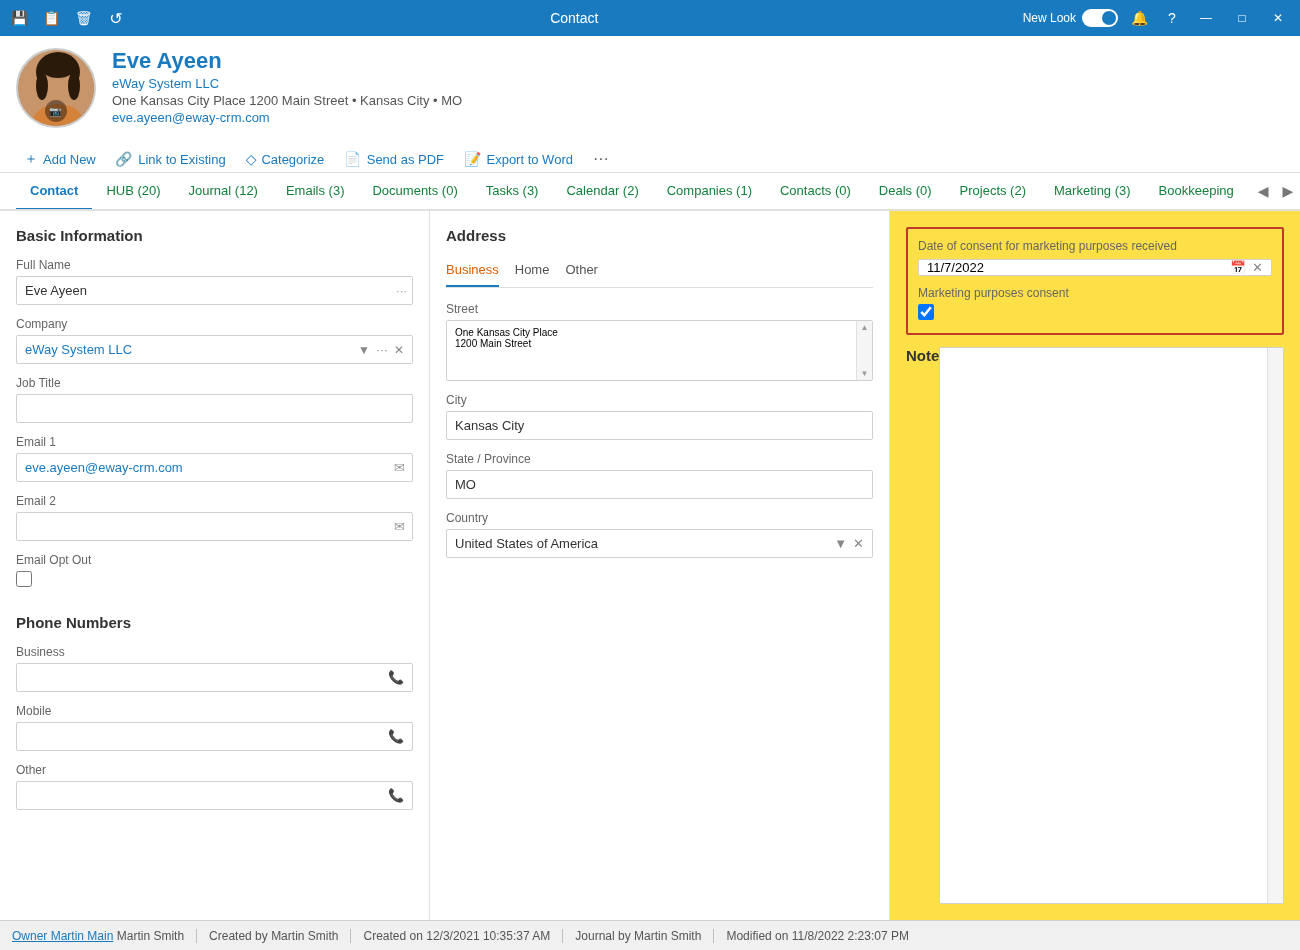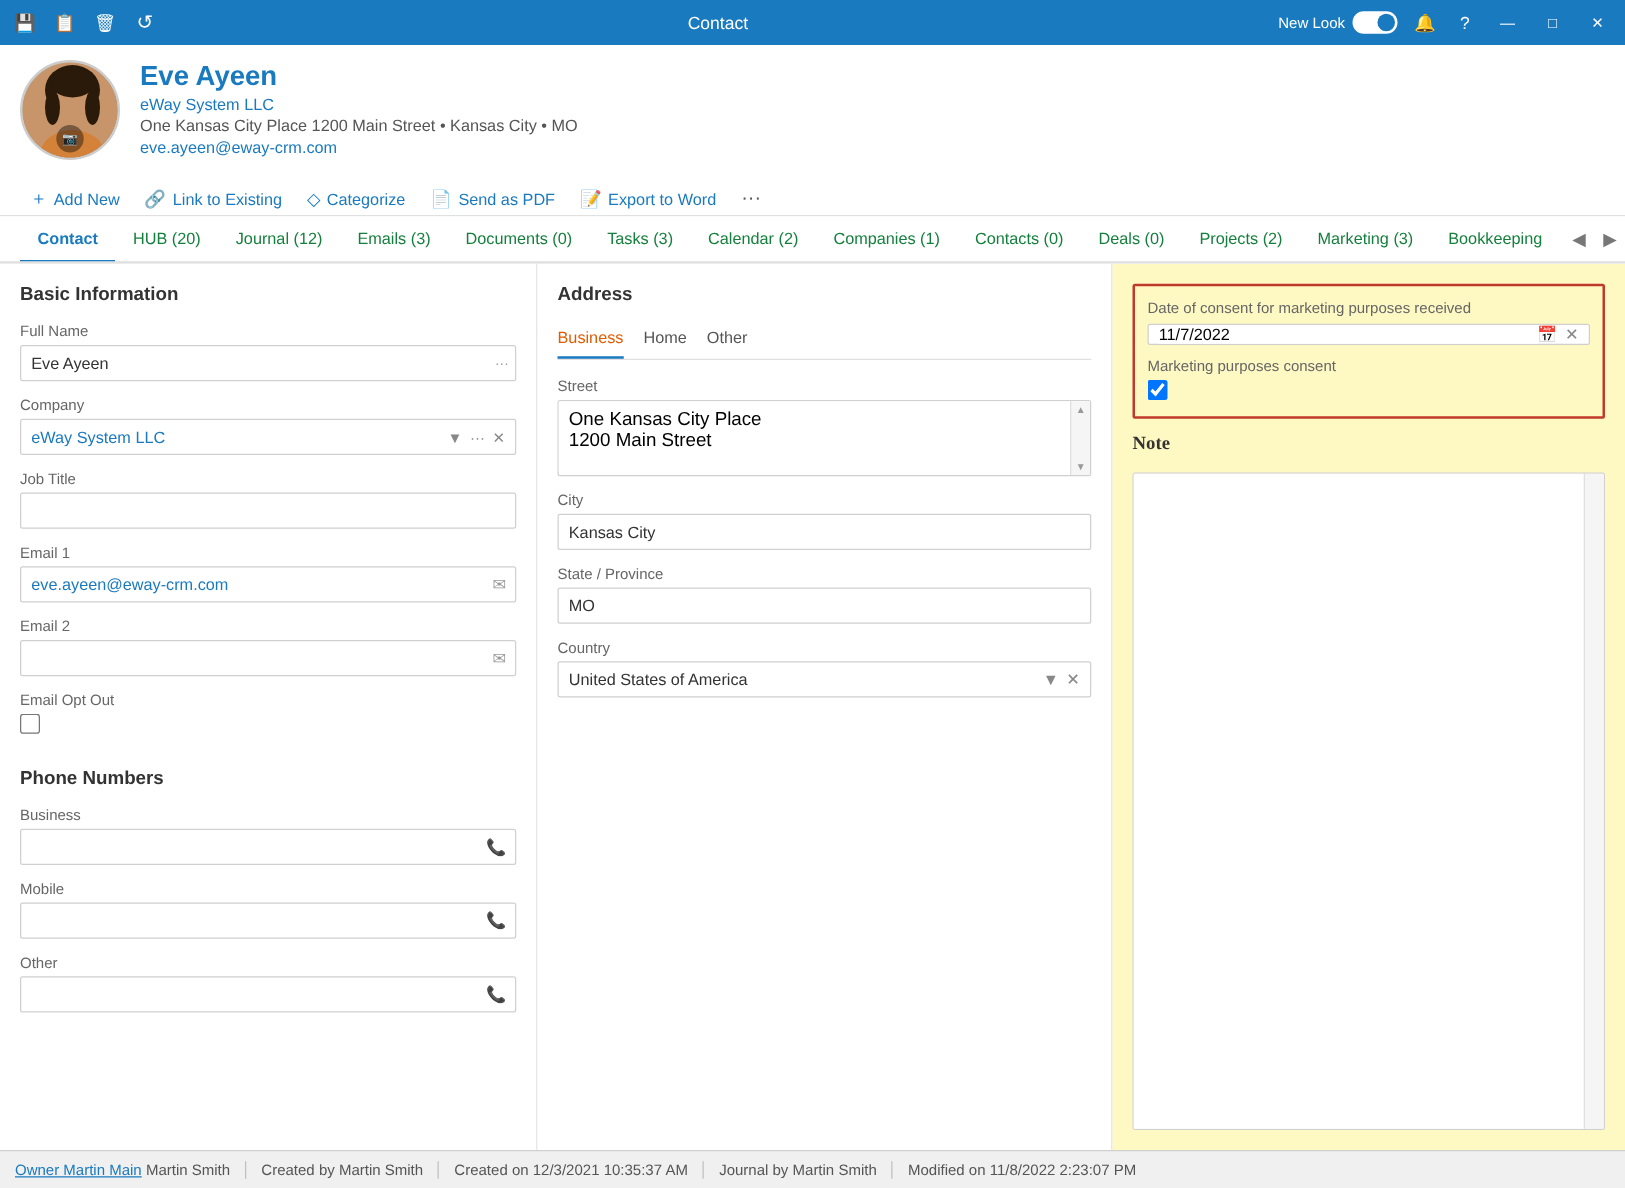--- a/index.html
+++ b/index.html
@@ -154,21 +154,21 @@
       flex: 1;
       background: white;
       padding: 16px;
       overflow-y: auto;
       border-right: 1px solid #e0e0e0;
     }
 
     
     .right-panel {
       width: 410px;
-      background: #fef9c3;
+      background: #fde047;
       flex-shrink: 0;
       padding: 16px;
       overflow-y: auto;
       display: flex;
       flex-direction: column;
       gap: 12px;
       justify-content: center;
     }
 
     
@@ -249,21 +249,21 @@
       position: relative;
       border: 1px solid #d0d0d0;
       border-radius: 2px;
       background: white;
     }
     .street-field-wrapper textarea {
       width: 100%;
       border: none;
       outline: none;
       padding: 6px 24px 6px 8px;
-      font-size: 15px;
+      font-size: 10px;
       resize: none;
       height: 56px;
       font-family: inherit;
     }
     .street-scrollbar {
       position: absolute;
       right: 0;
       top: 0;
       bottom: 0;
       width: 16px;
@@ -313,21 +313,21 @@
     }
     .consent-date-wrapper input {
       flex: 1;
       border: none;
       outline: none;
       font-size: 13px;
     }
     .consent-date-actions { display: flex; gap: 6px; color: #888; font-size: 13px; }
 
     
-    .note-section { flex: 1; display: flex; flex-direction: column; font-family: Liberation Serif, serif; }
+    .note-section { flex: 1; display: flex; flex-direction: row; }
     .note-textarea-wrapper {
       flex: 1;
       border: 1px solid #d0d0d0;
       border-radius: 2px;
       background: white;
       position: relative;
       min-height: 500px;
     }
     .note-textarea-wrapper textarea {
       width: calc(100% - 16px);

